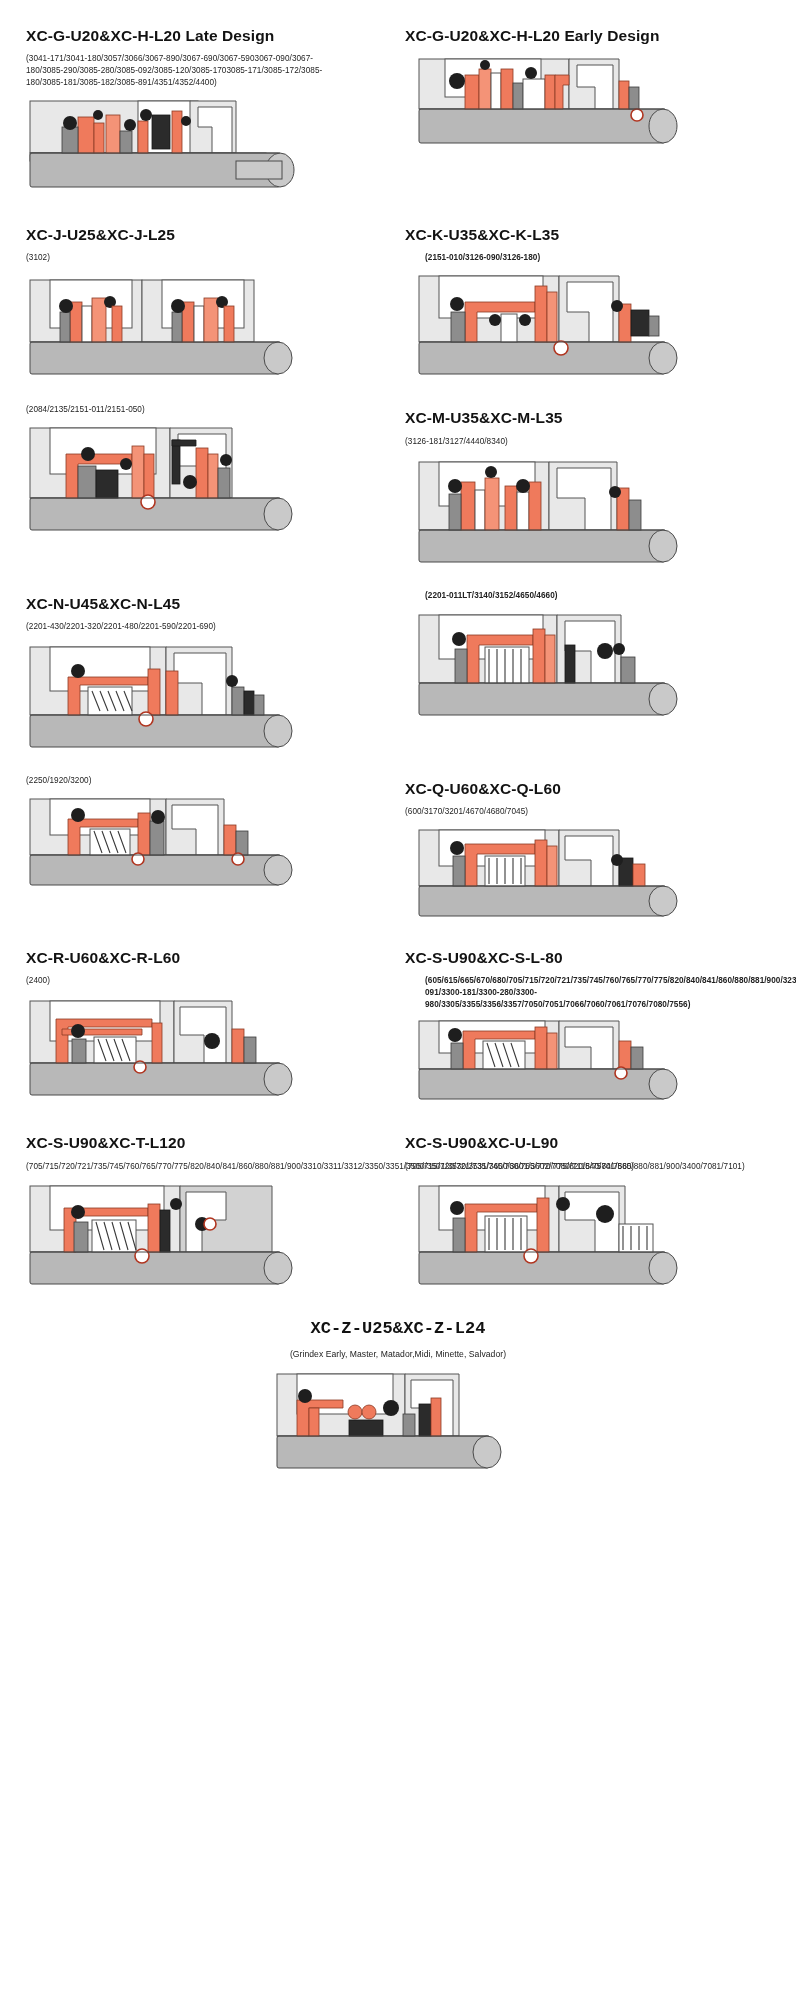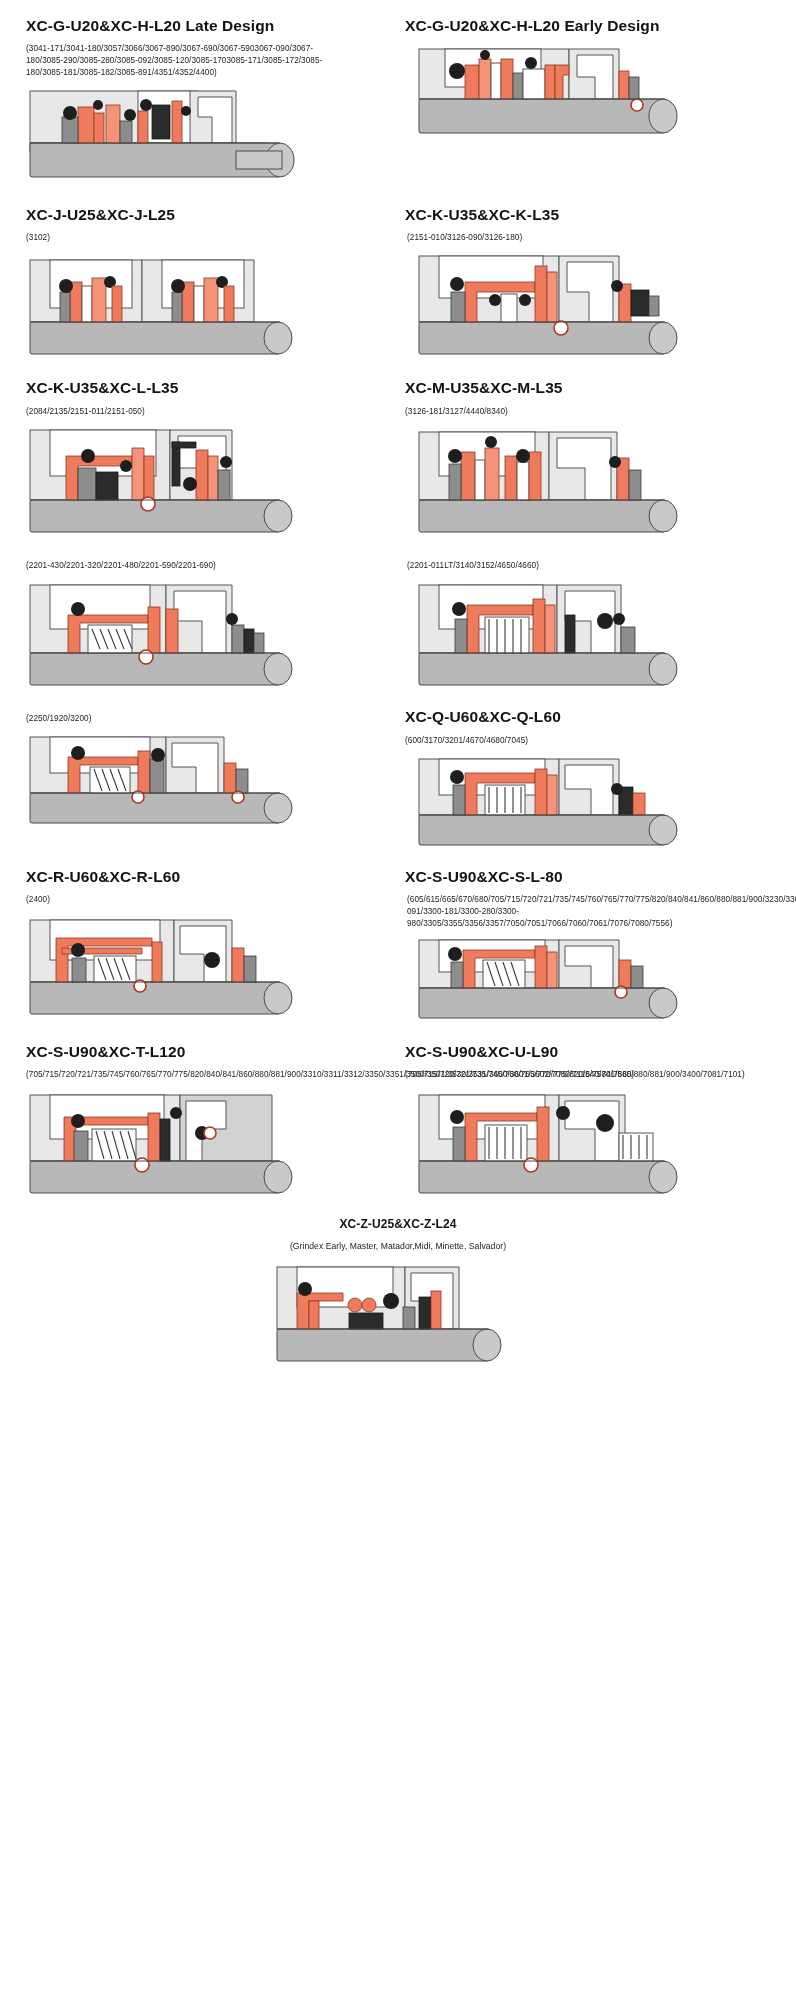--- a/index.html
+++ b/index.html
@@ -28,33 +28,33 @@
   }
   .cell.wide{
     grid-column:1 / span 2;
     text-align:center;
   }
   .title{
     font-size:15.5px;
     font-weight:600;
     letter-spacing:.1px;
     color:#121212;
-    margin:2px 0 0 0;
+    margin:12px 0 0 0;
     line-height:1.25;
   }
-  .cell.wide .title{font-size:12px;}
+  .cell.wide .title{font-size:17px;font-family:Liberation Mono, monospace;}
   .codes{
     font-size:8.2px;
     color:#222;
     line-height:1.45;
     margin:8px 0 0 0;
     letter-spacing:.05px;
     max-width:320px;
   }
-  .codes.indent{margin-left:2px;}
+  .codes.indent{margin-left:20px;font-weight:bold;}
   .cell.wide .codes{max-width:none;margin-left:0;font-size:8.6px;}
   .figwrap{
     margin-top:8px;
     width:100%;
   }
   .cell.wide .figwrap{
     display:flex;
     justify-content:center;
   }
   svg.fig{display:block;}
@@ -193,21 +193,20 @@
           <rect class="salmon" x="214" y="32" width="12" height="38"></rect>
           <rect class="dark" x="226" y="38" width="18" height="26"></rect>
           <rect class="grayPart" x="244" y="44" width="10" height="20"></rect>
           <ellipse class="oring" cx="212" cy="34" rx="6" ry="6"></ellipse>
           <path class="line" d="M14 70 H260"></path>
         </svg>
       </div>
     </div>
 
     <div class="cell">
-      <div class="title">XC-K-U35&amp;XC-L-L35</div>
       <div class="codes">(2084/2135/2151-011/2151-050)</div>
       <div class="figwrap">
         <svg class="fig" width="320" height="120" viewBox="0 0 320 120">
           <rect class="body" x="4" y="4" width="140" height="70"></rect>
           <rect class="white" x="24" y="4" width="106" height="46"></rect>
           <polygon class="body" points="144,4 206,4 206,74 144,74"></polygon>
           <polygon class="white" points="152,10 200,10 200,74 176,74 176,42 152,42"></polygon>
           <rect class="shell" x="4" y="74" width="250" height="32" rx="2"></rect>
           <ellipse class="shellLight" cx="252" cy="90" rx="14" ry="16"></ellipse>
           <path class="salmon" d="M40 30 h66 v10 h-54 v34 h-12 z"></path>
@@ -253,20 +252,21 @@
           <ellipse class="oring" cx="118" cy="30" rx="7" ry="7"></ellipse>
           <rect class="salmon" x="212" y="32" width="12" height="42"></rect>
           <rect class="grayPart" x="224" y="44" width="12" height="30"></rect>
           <ellipse class="oring" cx="210" cy="36" rx="6" ry="6"></ellipse>
           <path class="line" d="M14 74 H260"></path>
         </svg>
       </div>
     </div>
 
     <div class="cell">
+      <div class="title">XC-N-U45&amp;XC-N-L45</div>
       <div class="codes">(2201-430/2201-320/2201-480/2201-590/2201-690)</div>
       <div class="figwrap">
         <svg class="fig" width="320" height="120" viewBox="0 0 320 120">
           <rect class="body" x="4" y="6" width="136" height="68"></rect>
           <rect class="white" x="24" y="6" width="100" height="44"></rect>
           <polygon class="body" points="140,6 206,6 206,74 140,74"></polygon>
           <polygon class="white" points="148,12 200,12 200,74 176,74 176,42 148,42"></polygon>
           <rect class="shell" x="4" y="74" width="250" height="32" rx="2"></rect>
           <ellipse class="shellLight" cx="252" cy="90" rx="14" ry="16"></ellipse>
           <path class="salmon" d="M42 36 h80 v8 h-68 v30 h-12 z"></path>

